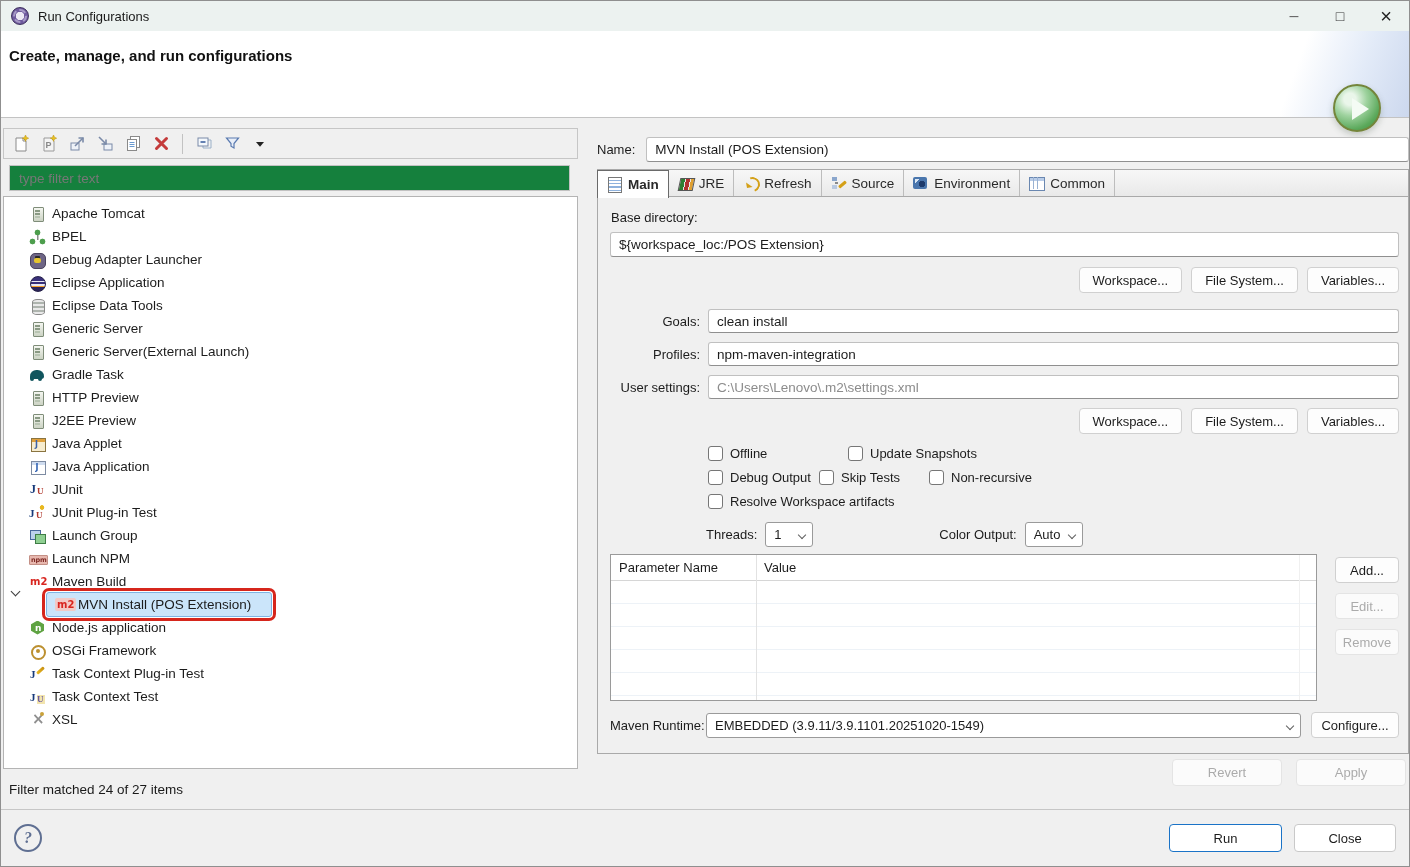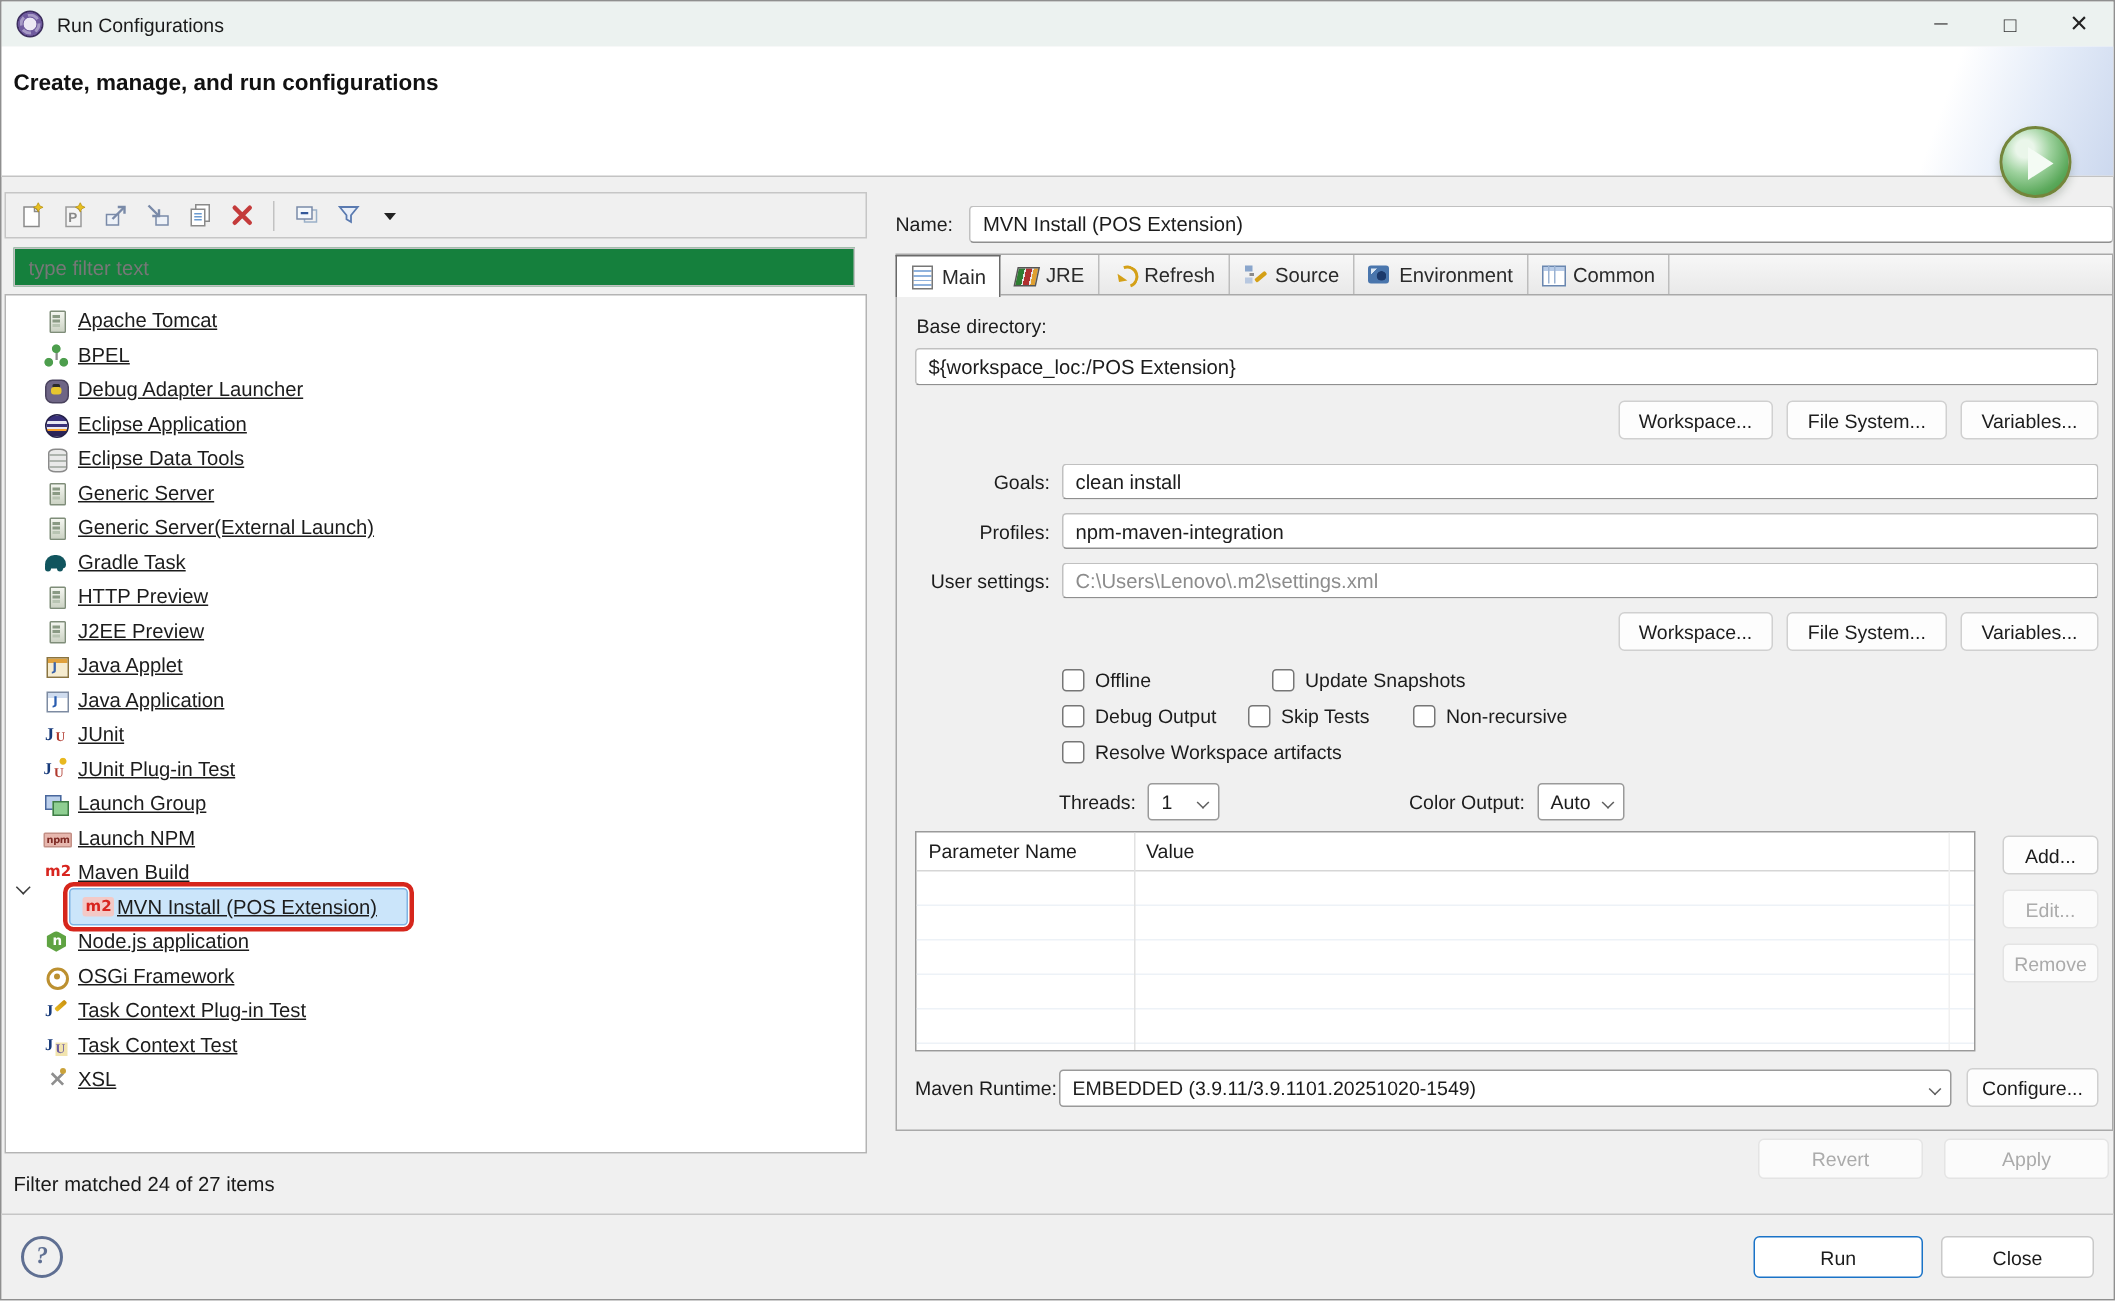--- a/index.html
+++ b/index.html
@@ -44,21 +44,21 @@
   .filterbox input{ width:100%; height:100%; border:1px solid #c2c2c2; background:#15803d; padding:4px 9px;
     font:13.5px "Liberation Sans","DejaVu Sans",sans-serif; color:#1c1c1c; outline:none; }
   .filterbox input::placeholder{ color:#777; opacity:1; }
   .treebox{ position:absolute; left:2px; right:0; top:77px; bottom:40px; background:#fff; border:1px solid #b4b4b4; overflow:hidden; padding-top:5px; }
   .trow{ height:23px; display:flex; align-items:center; padding-left:2px; font-size:13.5px; }
   .tspace{ width:20px; flex:none; }
   .twist{ width:20px; flex:none; position:relative; }
   .twist::before{ content:""; position:absolute; left:6px; top:6px; width:6px; height:6px;
     border-right:1.5px solid #3c3c3c; border-bottom:1.5px solid #3c3c3c; transform:rotate(45deg); }
   .trow.child{ padding-left:22px; }
-  .selbox{ display:flex; align-items:center; padding:1px 4px 1px 2px; border:1px solid transparent;text-decoration:underline; }
+  .selbox{ display:flex; align-items:center; padding:1px 4px 1px 2px; border:1px solid transparent; }
   .selbox.sel{ background:#cbe5fa; border-color:#7fb4e3; }
   .selbox.ann{ outline:3px solid #d6261c; outline-offset:1px; }
   .tlabel{ white-space:nowrap; }
   .status{ position:absolute; left:8px; bottom:12px; font-size:13.5px; color:#1a1a1a; }
   
   .ic{ position:relative; width:17px; height:16px; flex:none; margin-right:6px; font-family:"DejaVu Sans",sans-serif; }
   .ic-server::before{ content:""; position:absolute; left:4px; top:1px; width:9px; height:13px;
     background:linear-gradient(#f4f6f0,#ccd3c4); border:1px solid #7f8d79; border-radius:1px; }
   .ic-server::after{ content:""; position:absolute; left:6px; top:4px; width:5px; height:2px;
     background:#8a9a84; box-shadow:0 3px 0 #8a9a84, 0 6px 0 #b8c4b2; }
@@ -119,21 +119,21 @@
   .ic-xsl::after{ content:""; position:absolute; right:2px; top:0; width:4px; height:4px; background:#caa23a; border-radius:50%; }
   
   .name-row{ position:absolute; left:0; right:0; top:17px; height:26px; display:flex; align-items:center; gap:11px; }
   .inp{ height:25px; border:1px solid #c0c0c0; border-bottom-color:#8f8f8f; border-radius:3px; background:#fff;
     padding:0 8px; font:13.5px "Liberation Sans","DejaVu Sans",sans-serif; color:#1c1c1c; outline:none; width:100%; }
   .inp.gray{ color:#8c8c8c; }
   .name-row .inp{ flex:1; }
   .tabfolder{ position:absolute; left:0; right:0; top:50px; bottom:55px; border:1px solid #a9a9a9; background:#f0f0f0; }
   .tabs{ height:27px; display:flex; border-bottom:1px solid #a9a9a9; background:linear-gradient(#f7f7f7,#e9e9e9); }
   .tab{ display:flex; align-items:center; padding:0 9px; border-right:1px solid #bdbdbd; color:#2a2a2a; font-size:13.5px; }
-  .tab.active{ background:#fff; height:28px; margin-bottom:-1px; border-top:1px solid #6a6a6a; border-right:1px solid #6a6a6a; border-left:1px solid #6a6a6a; margin-left:-1px; }
+  .tab.active{ background:#fff; height:28px; margin-bottom:-1px; border-top:1px solid #6a6a6a; border-right:1px solid #6a6a6a; border-left:1px solid #6a6a6a; margin-left:-1px;font-weight:bold; }
   .tabcontent{ position:absolute; left:0; right:0; top:28px; bottom:0; padding:8px 9px 0 12px; overflow:hidden; }
   
   .ti{ position:relative; width:16px; height:15px; flex:none; margin-right:5px; }
   .ti-main::before{ content:""; position:absolute; left:1px; top:0; width:12px; height:14px; border:1px solid #777;
     background:repeating-linear-gradient(to bottom,#fff 0 2px,#8fb2dd 2px 3.2px); }
   .ti-jre::before{ content:""; position:absolute; left:1px; top:2px; width:13px; height:11px; border:1px solid #555;
     background:linear-gradient(90deg,#2e7d32 0 4px,#e8e8e8 4px 5px,#b03030 5px 9px,#e8e8e8 9px 10px,#e0a030 10px 13px);
     transform:skewX(-12deg); }
   .ti-refresh::before{ content:""; position:absolute; left:2px; top:1px; width:11px; height:11px; border:2px solid #d4a017;
     border-radius:50%; border-left-color:transparent; border-bottom-color:transparent; transform:rotate(25deg); }
@@ -155,21 +155,21 @@
     font:13px "Liberation Sans","DejaVu Sans",sans-serif; color:#1c1c1c; display:flex; align-items:center; justify-content:center; white-space:nowrap; }
   .btn.dis{ color:#ababab; border-color:#e4e4e4; background:#fbfbfb; }
   .frow{ display:flex; align-items:center; margin-bottom:9px; }
   .frow .lb{ width:90px; text-align:right; margin-right:8px; flex:none; }
   .frow .inp{ flex:1; height:24px; }
   .mt16{ margin-top:16px; }
   .cbrow{ display:flex; align-items:center; margin:0 0 9px 98px; }
   .cb{ display:flex; align-items:center; gap:7px; }
   .cbbox{ width:15px; height:15px; border:1px solid #767676; border-radius:3px; background:#fff; flex:none; }
   .cbrow0 .cb:nth-child(1){ width:140px; }
-  .cbrow1 .cb:nth-child(1){ width:124px; }
+  .cbrow1 .cb:nth-child(1){ width:111px; }
   .cbrow1 .cb:nth-child(2){ width:110px; }
   .threads-row{ display:flex; align-items:center; margin:12px 0 0 96px; height:26px; }
   .sel{ height:25px; border:1px solid #9a9a9a; border-radius:3px; background:#fff; display:flex; align-items:center;
     padding:0 20px 0 8px; position:relative; }
   .sel .chev{ position:absolute; right:7px; top:9px; width:6px; height:6px;
     border-right:1.3px solid #5f5f5f; border-bottom:1.3px solid #5f5f5f; transform:rotate(45deg); }
   .sel-threads{ width:48px; margin-left:8px; }
   .colorout{ display:flex; align-items:center; margin-left:126px; }
   .sel-color{ width:58px; margin-left:8px; }
   .table-area{ display:flex; margin-top:7px; }

